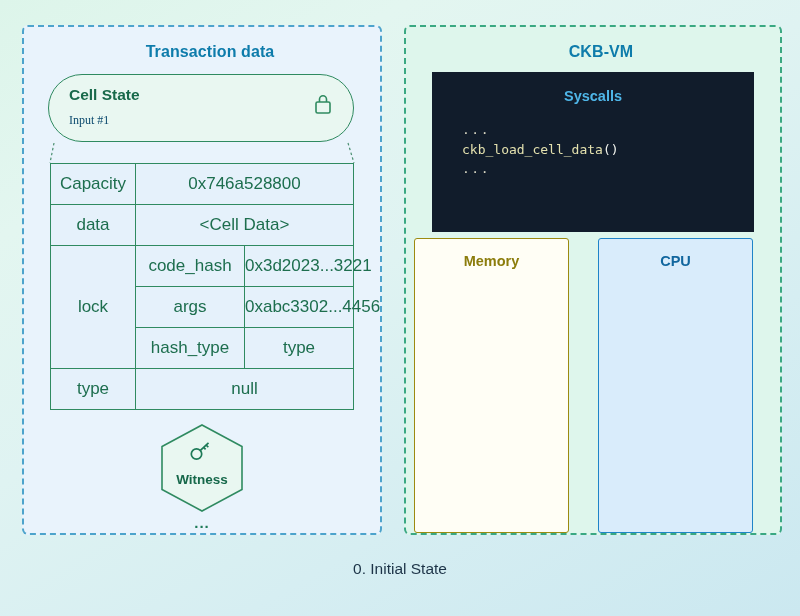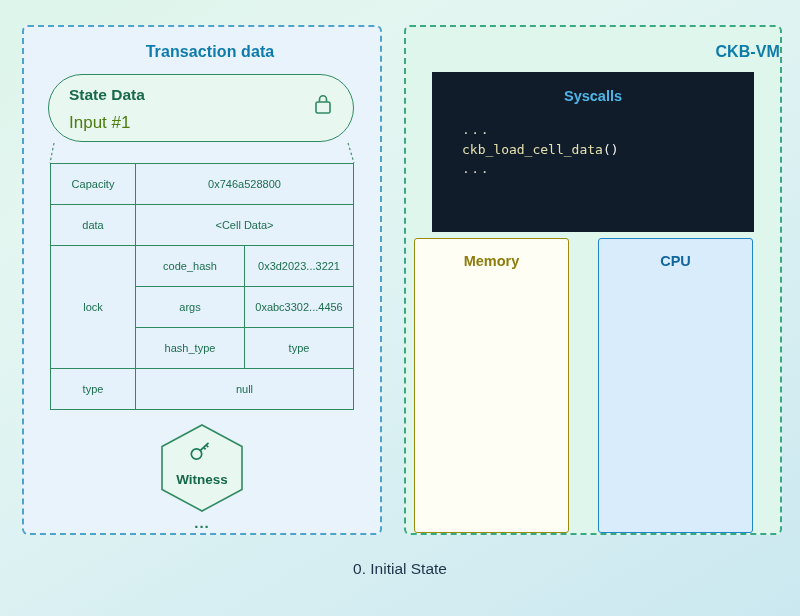--- a/index.html
+++ b/index.html
@@ -39,21 +39,21 @@
   .panel-title {
     position: absolute;
     left: 16px; right: 0;
     top: 16px;
     text-align: center;
     font-size: 16px;
     font-weight: bold;
     letter-spacing: .1px;
   }
   #tx-title { color: #0e7cab; }
-  #vm-title { color: #0e7cab; text-align: right; }
+  #vm-title { color: #0e7cab; }
 
   
   #cell-pill {
     position: absolute;
     left: 24px; top: 47px;
     width: 306px; height: 68px;
     border: 1.6px solid #2f8a60;
     border-radius: 36px;
     background: #e9f7f1;
     box-sizing: border-box;
@@ -61,22 +61,23 @@
   #cell-pill .pill-title {
     position: absolute;
     left: 20px; top: 11px;
     font-size: 15.5px;
     font-weight: bold;
     color: #18694a;
   }
   #cell-pill .pill-sub {
     position: absolute;
     left: 20px; top: 38px;
-    font-size: 17px;
-    color: #4d7c0f;
+    font-size: 12px;
+    color: #0c4a6e;
+    font-family: Liberation Serif, serif;
   }
   .lock-icon {
     position: absolute;
     right: 20px; top: 18px;
     width: 20px; height: 22px;
   }
 
   
   .connector {
     position: absolute;
@@ -90,21 +91,21 @@
     position: absolute;
     left: 26px; top: 136px;
     width: 304px;
     border-collapse: collapse;
     table-layout: fixed;
     background: #e3f0fb;
   }
   #prop-table td {
     border: 1.4px solid #2f8a60;
     color: #1d6e4e;
-    font-size: 11px;
+    font-size: 17px;
     text-align: center;
     padding: 0;
     height: 40px;
     background: #e5f1fb;
   }
   #prop-table td.key-cell { width: 84px; }
   #prop-table td.mid-cell { width: 86px; }
 
   
   #witness {
@@ -209,21 +210,21 @@
   <div class="panel" id="tx-panel">
 
     <div class="panel-title" id="tx-title">Transaction data</div>
 
     <svg class="connector">
       <line x1="30" y1="116" x2="26" y2="136" stroke="#4a8f70" stroke-width="1.2" stroke-dasharray="2.5,2.5"></line>
       <line x1="324" y1="116" x2="330" y2="136" stroke="#4a8f70" stroke-width="1.2" stroke-dasharray="2.5,2.5"></line>
     </svg>
 
     <div id="cell-pill">
-      <div class="pill-title">State Data</div>
+      <div class="pill-title">Cell State</div>
       <div class="pill-sub">Input #1</div>
       <svg class="lock-icon" viewBox="0 0 20 22">
         <rect x="3" y="9" width="14" height="11" rx="1.6" fill="none" stroke="#2f8a60" stroke-width="1.6"></rect>
         <path d="M6.5 9 V6.2 A3.5 3.5 0 0 1 13.5 6.2 V9" fill="none" stroke="#2f8a60" stroke-width="1.6"></path>
       </svg>
     </div>
 
     <table id="prop-table">
       <tbody>
         <tr>

